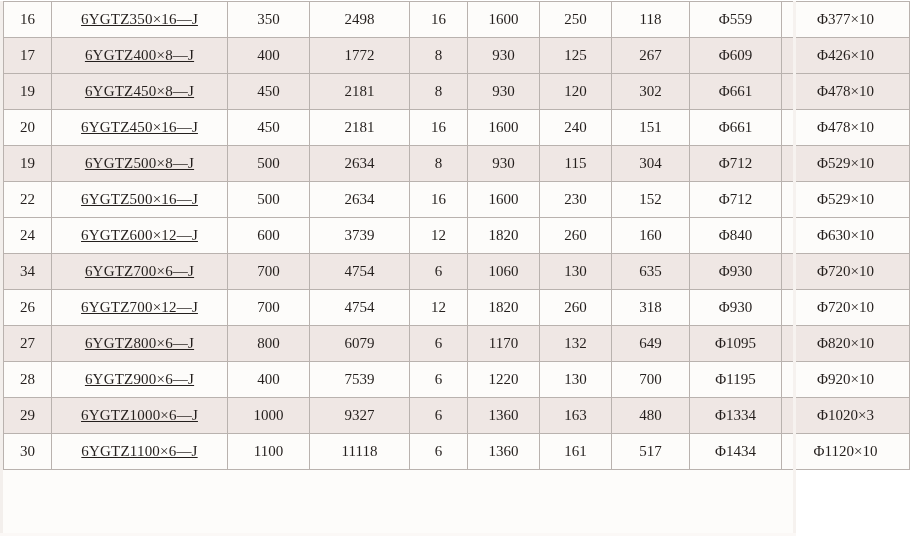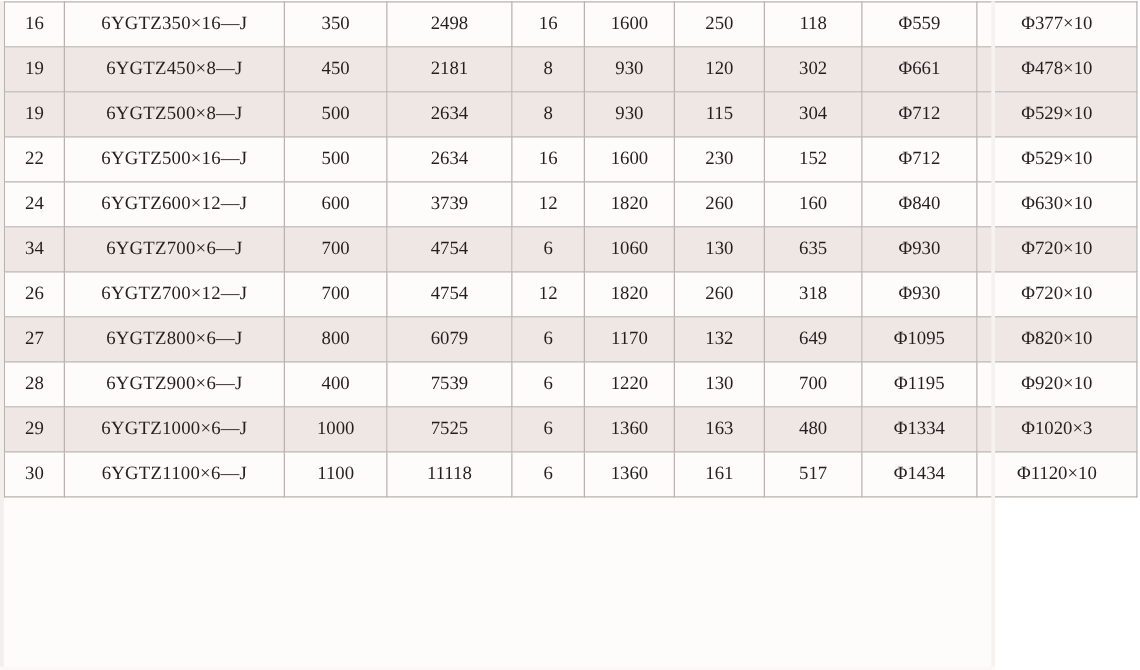--- a/index.html
+++ b/index.html
@@ -51,20 +51,21 @@
   col.c4 { width: 58px; }
   col.c5 { width: 72px; }
   col.c6 { width: 72px; }
   col.c7 { width: 78px; }
   col.c8 { width: 92px; }
   col.c9 { width: 128px; }
 
   td.model {
     font-size: 15px;
     letter-spacing: 0.2px;
+    text-decoration: underline;
   }
   td.idx { font-size: 15px; }
 
   
   .scan-edge-left {
     position: absolute;
     left: 0; top: 0; bottom: 0;
     width: 3px;
     background: #f3efec;
   }
@@ -109,31 +110,55 @@
           <td>350</td>
           <td>2498</td>
           <td>16</td>
           <td>1600</td>
           <td>250</td>
           <td>118</td>
           <td>Φ559</td>
           <td>Φ377×10</td>
         </tr>
         <tr class="shaded">
+          <td class="idx">17</td>
+          <td class="model">6YGTZ400×8—J</td>
+          <td>400</td>
+          <td>1772</td>
+          <td>8</td>
+          <td>930</td>
+          <td>125</td>
+          <td>267</td>
+          <td>Φ609</td>
+          <td>Φ426×10</td>
+        </tr>
+        <tr class="shaded">
           <td class="idx">19</td>
           <td class="model">6YGTZ450×8—J</td>
           <td>450</td>
           <td>2181</td>
           <td>8</td>
           <td>930</td>
           <td>120</td>
           <td>302</td>
           <td>Φ661</td>
           <td>Φ478×10</td>
         </tr>
+        <tr class="plain">
+          <td class="idx">20</td>
+          <td class="model">6YGTZ450×16—J</td>
+          <td>450</td>
+          <td>2181</td>
+          <td>16</td>
+          <td>1600</td>
+          <td>240</td>
+          <td>151</td>
+          <td>Φ661</td>
+          <td>Φ478×10</td>
+        </tr>
         <tr class="shaded">
           <td class="idx">19</td>
           <td class="model">6YGTZ500×8—J</td>
           <td>500</td>
           <td>2634</td>
           <td>8</td>
           <td>930</td>
           <td>115</td>
           <td>304</td>
           <td>Φ712</td>
@@ -208,21 +233,21 @@
           <td>1220</td>
           <td>130</td>
           <td>700</td>
           <td>Φ1195</td>
           <td>Φ920×10</td>
         </tr>
         <tr class="shaded">
           <td class="idx">29</td>
           <td class="model">6YGTZ1000×6—J</td>
           <td>1000</td>
-          <td>7525</td>
+          <td>9327</td>
           <td>6</td>
           <td>1360</td>
           <td>163</td>
           <td>480</td>
           <td>Φ1334</td>
           <td>Φ1020×3</td>
         </tr>
         <tr class="plain">
           <td class="idx">30</td>
           <td class="model">6YGTZ1100×6—J</td>

